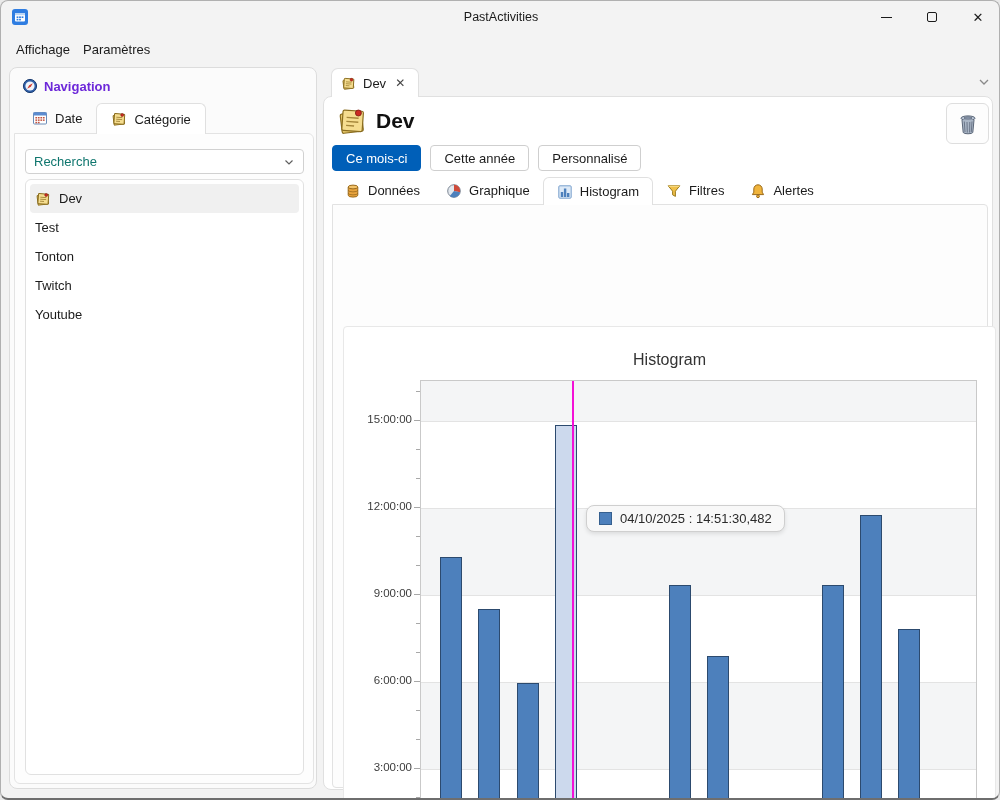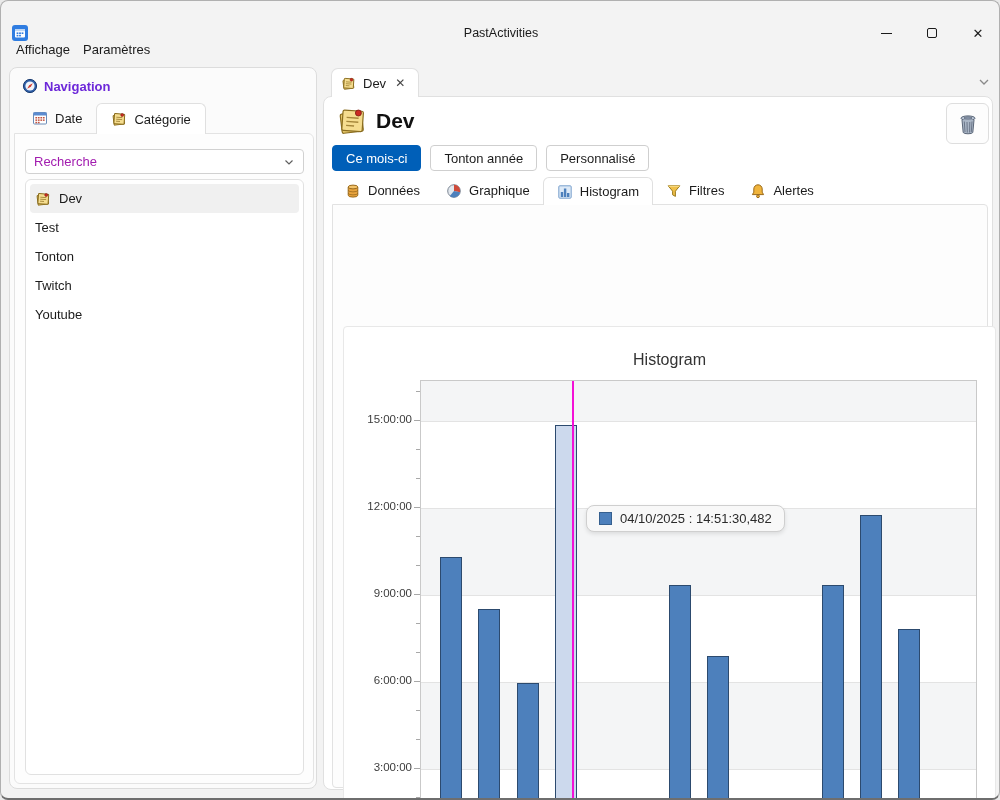--- a/index.html
+++ b/index.html
@@ -2,21 +2,21 @@
 <html><head>
 <meta charset="utf-8">
 <style>
   * { margin:0; padding:0; box-sizing:border-box; }
   html,body { width:1000px; height:800px; background:#e9e9e9; font-family:"Liberation Sans", sans-serif; }
   #win { position:relative; width:1000px; height:800px; background:#f3f3f3;
          border:1px solid #b0b0b0; border-bottom:2px solid #6e6e6e; border-radius:8px; overflow:hidden;
          color:#1b1b1b; font-size:13px; }
 
   
-  .titlebar { position:absolute; left:0; top:16px; width:1000px; height:32px; }
+  .titlebar { position:absolute; left:0; top:0; width:1000px; height:32px; }
   .app-icon { position:absolute; left:11px; top:8px; width:16px; height:16px; }
   .win-title { position:absolute; left:0; right:0; top:9px; text-align:center; font-size:12.5px; color:#1a1a1a; }
   .win-btn { position:absolute; top:0; width:46px; height:32px; display:flex; align-items:center; justify-content:center; color:#1a1a1a; }
   .wb-min { right:92px; } .wb-max { right:46px; } .wb-close { right:0; }
   .glyph-min { width:11px; height:1px; background:#1a1a1a; }
   .glyph-max { width:10px; height:10px; border:1px solid #1a1a1a; border-radius:2px; }
   .glyph-close { font-size:13px; line-height:1; }
 
   
   .menubar { position:absolute; left:0; top:32px; width:1000px; height:30px; }
@@ -28,21 +28,21 @@
               background:#fbfbfb; border:1px solid #dcdcdc; border-radius:8px; }
   .nav-header { position:absolute; left:12px; top:10px; display:flex; align-items:center; gap:6px;
                 font-weight:bold; color:#6d28d9; }
   .nav-tabs { position:absolute; left:8px; top:35px; height:30px; display:flex; z-index:2; }
   .nav-tab { display:flex; align-items:center; gap:7px; padding:0 14px; height:30px; color:#1b1b1b; }
   .nav-tab.active { background:#fff; border:1px solid #e0e0e0; border-bottom:none; border-radius:6px 6px 0 0; height:31px; }
   .nav-content { position:absolute; left:4px; top:65px; width:300px; height:651px;
                  background:#fdfdfd; border:1px solid #e3e3e3; border-radius:0 6px 6px 6px; }
   .searchbox { position:absolute; left:10px; top:15px; width:279px; height:25px; background:#fff;
                border:1px solid #d1d1d1; border-radius:4px; display:flex; align-items:center; padding:0 8px; }
-  .searchbox .ph { color:#a21caf; flex:1; }
+  .searchbox .ph { color:#0f766e; flex:1; }
   .listbox { position:absolute; left:10px; top:45px; width:279px; height:596px; background:#fff;
              border:1px solid #e1e1e1; border-radius:6px; padding:4px; overflow:hidden; }
   .list-item { height:29px; display:flex; align-items:center; gap:8px; padding:0 5px; border-radius:4px; }
   .list-item.selected { background:#f0f0f0; }
   .list-item .lbl { color:#1b1b1b; }
 
   
   .doc-tab { position:absolute; left:330px; top:67px; width:88px; height:29px; z-index:3;
              background:#fff; border:1px solid #e0e0e0; border-bottom:none; border-radius:7px 7px 0 0;
              display:flex; align-items:center; gap:7px; padding:0 9px; }
@@ -238,21 +238,21 @@
       <svg width="24" height="24" viewBox="0 0 24 24">
         <ellipse cx="12" cy="6.2" rx="7" ry="2.3" fill="#b7c2d2" stroke="#5a6678"></ellipse>
         <ellipse cx="12" cy="6" rx="4" ry="1.2" fill="#8d9aae" stroke="#5a6678" stroke-width="0.7"></ellipse>
         <path d="M6 8 L7.2 20.5 a5 1.8 0 0 0 9.6 0 L18 8" fill="#aab6c6" stroke="#5a6678"></path>
         <path d="M8.3 9.5 L9 20 M11 10 L11.3 20.6 M13.8 10 L13.6 20.6 M16 9.5 L15.3 20" stroke="#5a6678" stroke-width="0.8" fill="none"></path>
       </svg>
     </div>
 
     <div class="range-row">
       <div class="range-btn active">Ce mois-ci</div>
-      <div class="range-btn">Tonton année</div>
+      <div class="range-btn">Cette année</div>
       <div class="range-btn">Personnalisé</div>
     </div>
 
     <div class="view-tabs">
       <div class="view-tab">
         <svg width="16" height="16" viewBox="0 0 16 16">
           <path d="M3.2 4 v8.2 a4.8 1.9 0 0 0 9.6 0 V4" fill="#e8a33d" stroke="#9a6a1c"></path>
           <path d="M3.2 7 a4.8 1.9 0 0 0 9.6 0 M3.2 10 a4.8 1.9 0 0 0 9.6 0" fill="none" stroke="#9a6a1c" stroke-width="0.8"></path>
           <ellipse cx="8" cy="4" rx="4.8" ry="1.9" fill="#f3c36a" stroke="#9a6a1c"></ellipse>
         </svg>

